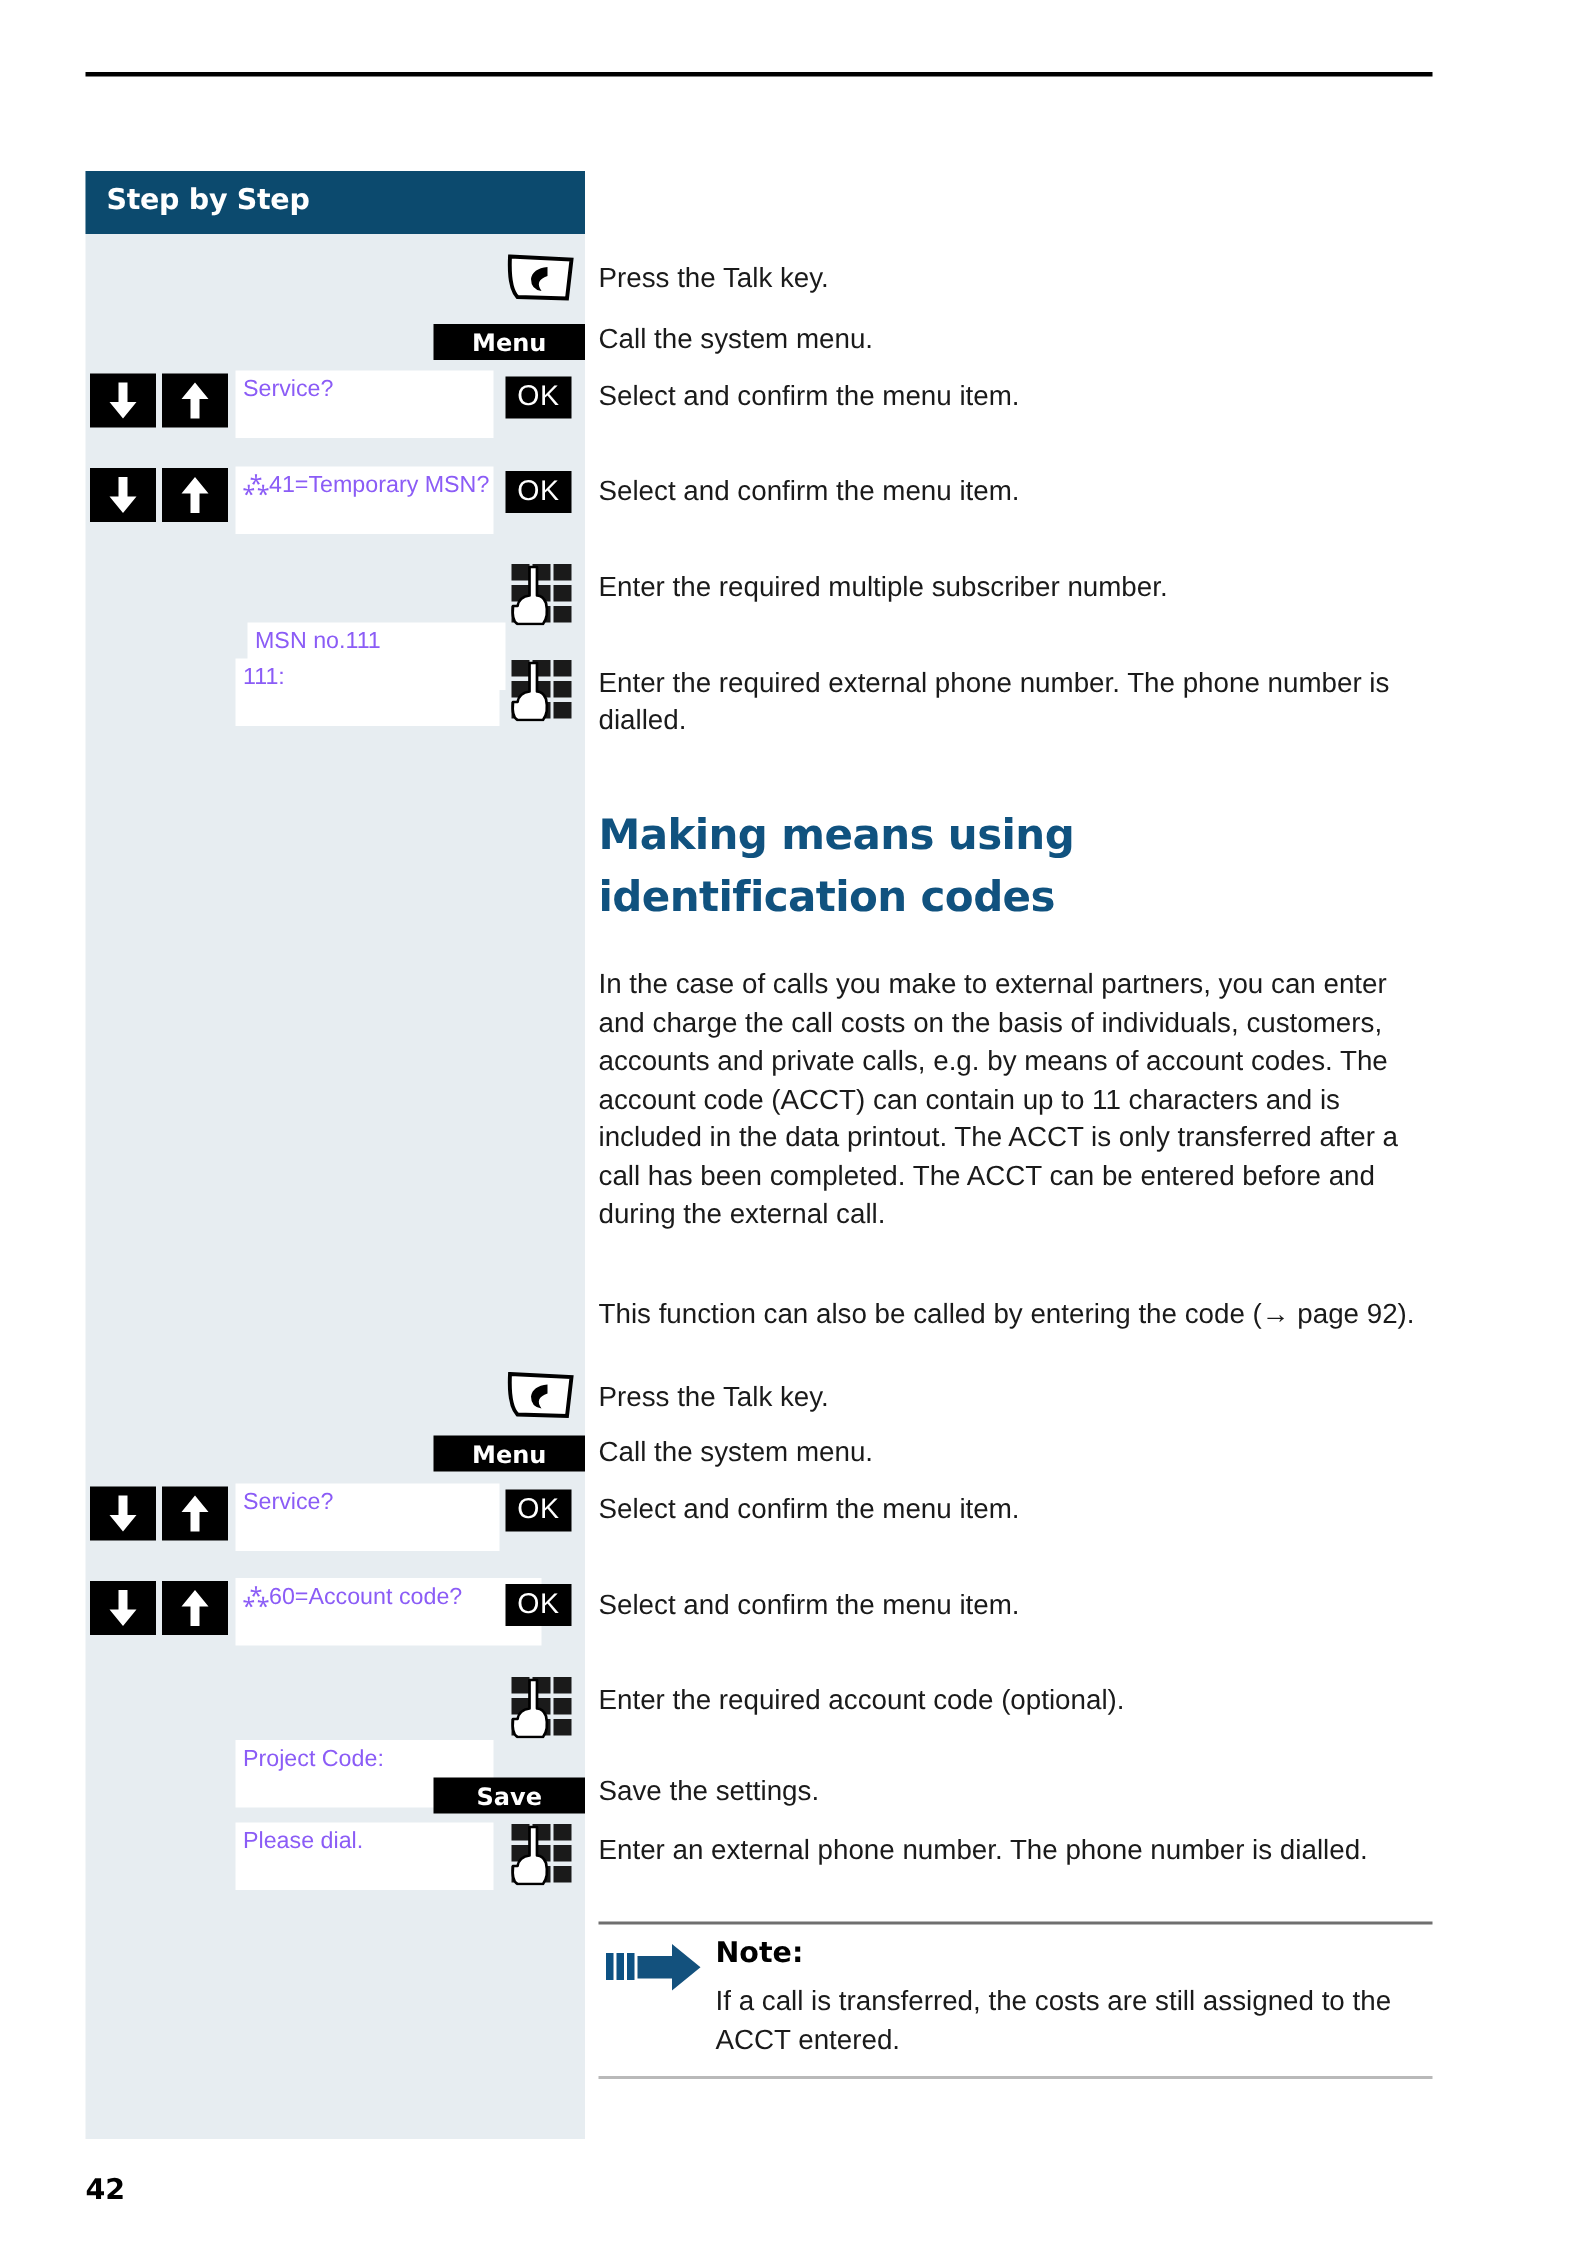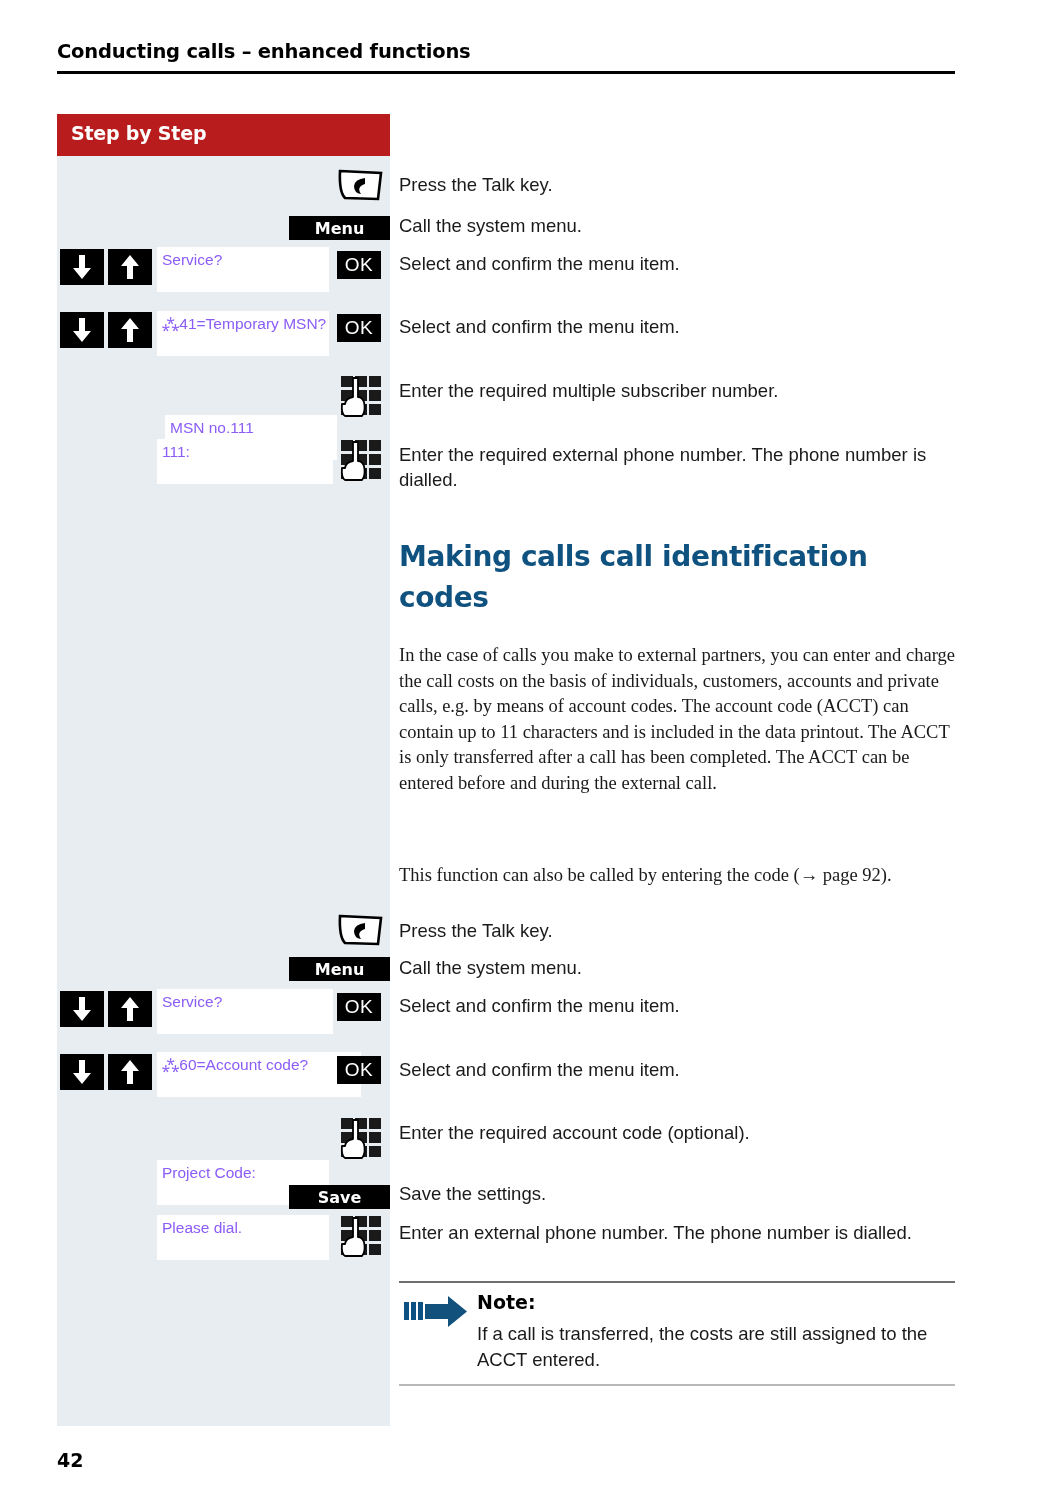--- a/index.html
+++ b/index.html
@@ -44,21 +44,21 @@
     width: 333px;
     height: 1312px;
     background: #e7edf1;
   }
   .sidebar-header {
     position: absolute;
     left: 0;
     top: 0;
     width: 333px;
     height: 42px;
-    background: #b91c1c;
+    background: #0c4a6e;
   }
   .sidebar-header .label {
     position: absolute;
     left: 14px;
     top: 8px;
     font-family: "DejaVu Sans", sans-serif;
     font-weight: bold;
     font-size: 19px;
     color: #ffffff;
     letter-spacing: -0.2px;
@@ -132,21 +132,21 @@
     font-size: 28px;
     line-height: 41px;
     letter-spacing: -0.4px;
     color: #10527f;
   }
   p.body {
     position: absolute;
     left: 399px;
     margin: 0;
     width: 556px;
-    font-family: Liberation Serif, serif;
+    font-family: Liberation Sans, sans-serif;
     font-size: 18.5px;
     line-height: 25.5px;
     color: #1a1a1a;
   }
 
   
   .note {
     position: absolute;
     left: 399px;
     top: 1281px;
@@ -204,21 +204,20 @@
     font-family: "DejaVu Sans", sans-serif;
     font-weight: bold;
     font-size: 19px;
     color: #000000;
   }
 </style>
 </head>
 <body>
 
 <div class="page-header">
-  <div class="title">Conducting calls – enhanced functions</div>
   <div class="rule"></div>
 </div>
 
 <div class="sidebar">
   <div class="sidebar-header">
     <div class="label">Step by Step</div>
   </div>
 </div>
 
 <div class="w talkkey" style="left:337px; top:168px;">
@@ -288,21 +287,21 @@
   </svg>
 </div>
 
 <div class="step-text" style="top:172px;">Press the Talk key.</div>
 <div class="step-text" style="top:213px;">Call the system menu.</div>
 <div class="step-text" style="top:251px;">Select and confirm the menu item.</div>
 <div class="step-text" style="top:314px;">Select and confirm the menu item.</div>
 <div class="step-text" style="top:378px;">Enter the required multiple subscriber number.</div>
 <div class="step-text" style="top:442px;">Enter the required external phone number. The phone number is dialled.</div>
 
-<h2 class="section-title" style="top:536px;">Making calls call identification codes</h2>
+<h2 class="section-title" style="top:536px;">Making means using identification codes</h2>
 <p class="body" style="top:643px;">In the case of calls you make to external partners, you can enter and charge the call costs on the basis of individuals, customers, accounts and private calls, e.g.  by means of account codes. The account code (ACCT) can contain up to 11 characters and is included in the data printout. The ACCT is only transferred after a call has been completed. The ACCT can be entered before and during the external call.</p>
 <p class="body" style="top:863px;">This function can also be called by entering the code (→ page 92).</p>
 
 <div class="w talkkey" style="left:337px; top:913px;">
   <svg width="48" height="34" viewBox="0 0 48 34">
     <path d="M3 3 L44 5 L41 31 L8 30 Q2 24 3 3 Z" fill="#ffffff" stroke="#000000" stroke-width="2.6"></path>
     <path d="M28 10 Q18 11 17 18 Q17 25 24 26 Q19 19 28 16 Z" fill="#000000"></path>
   </svg>
 </div>
 

